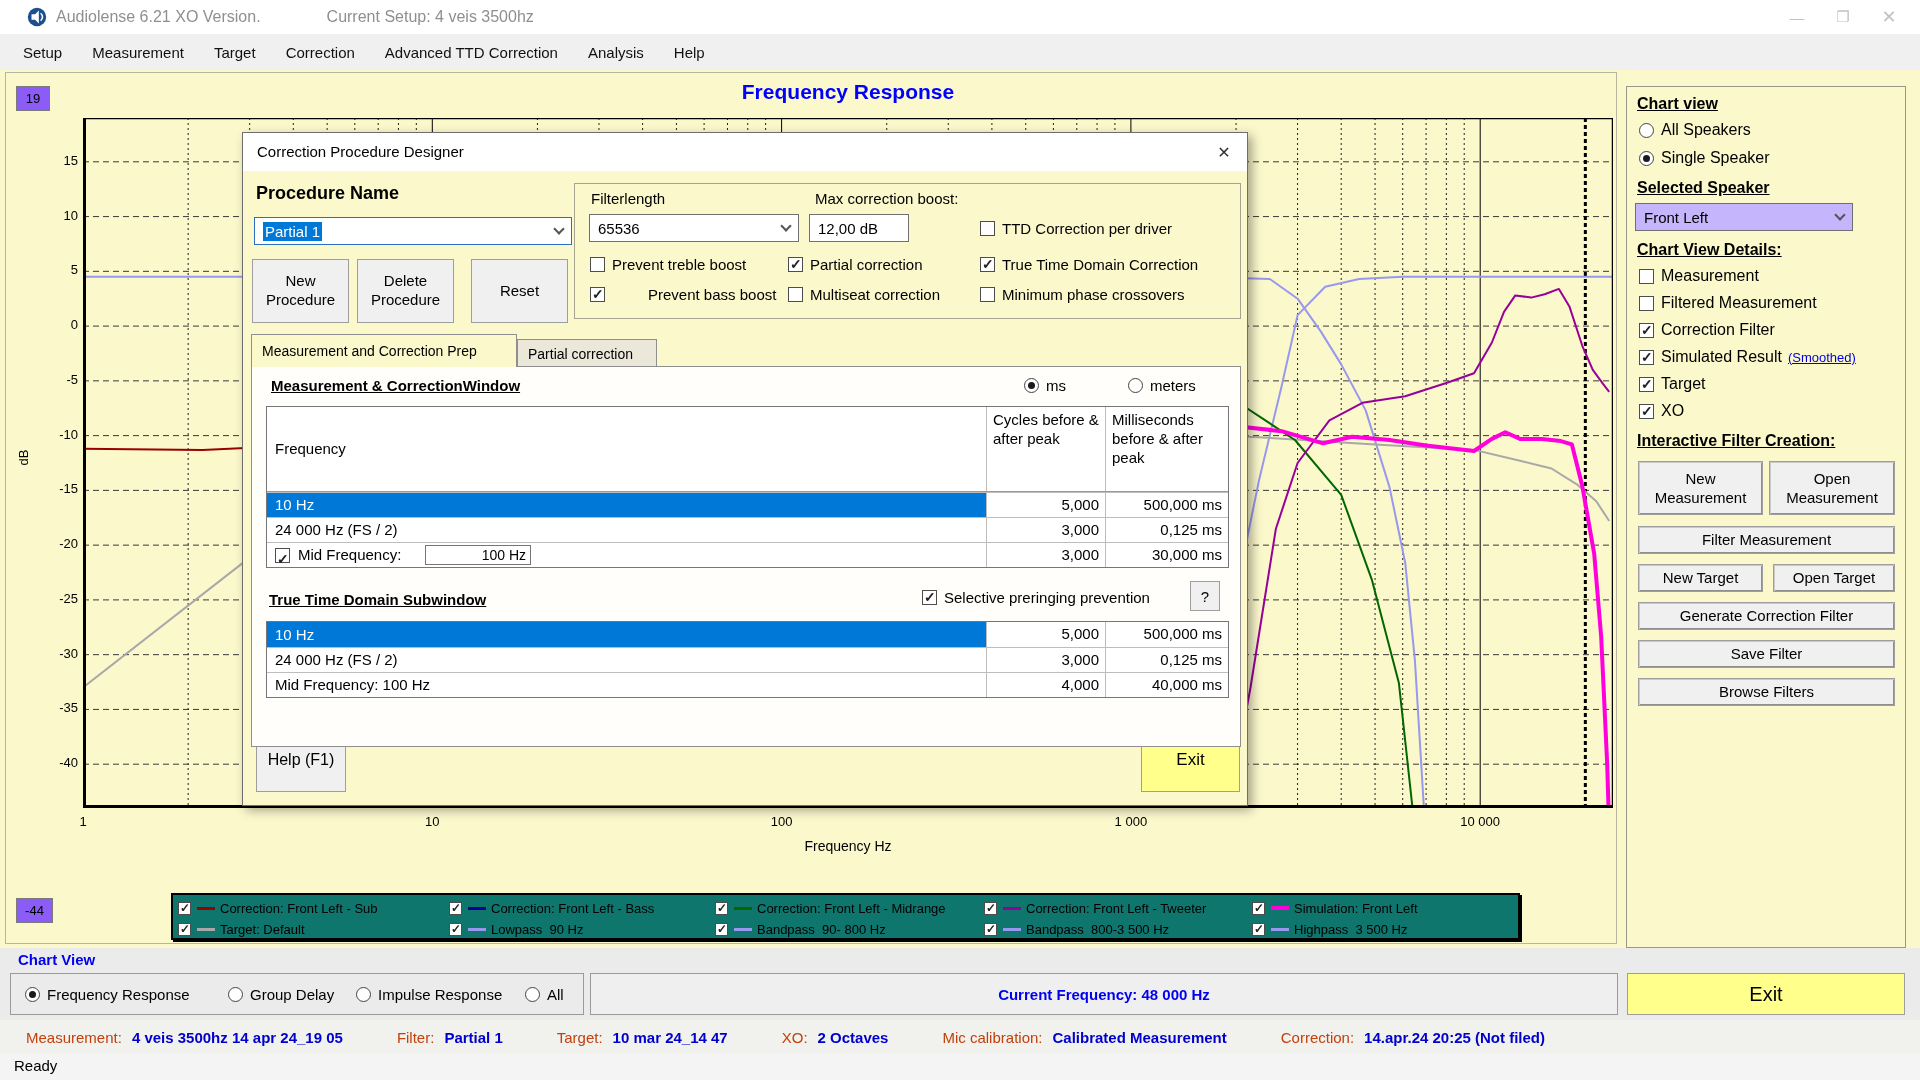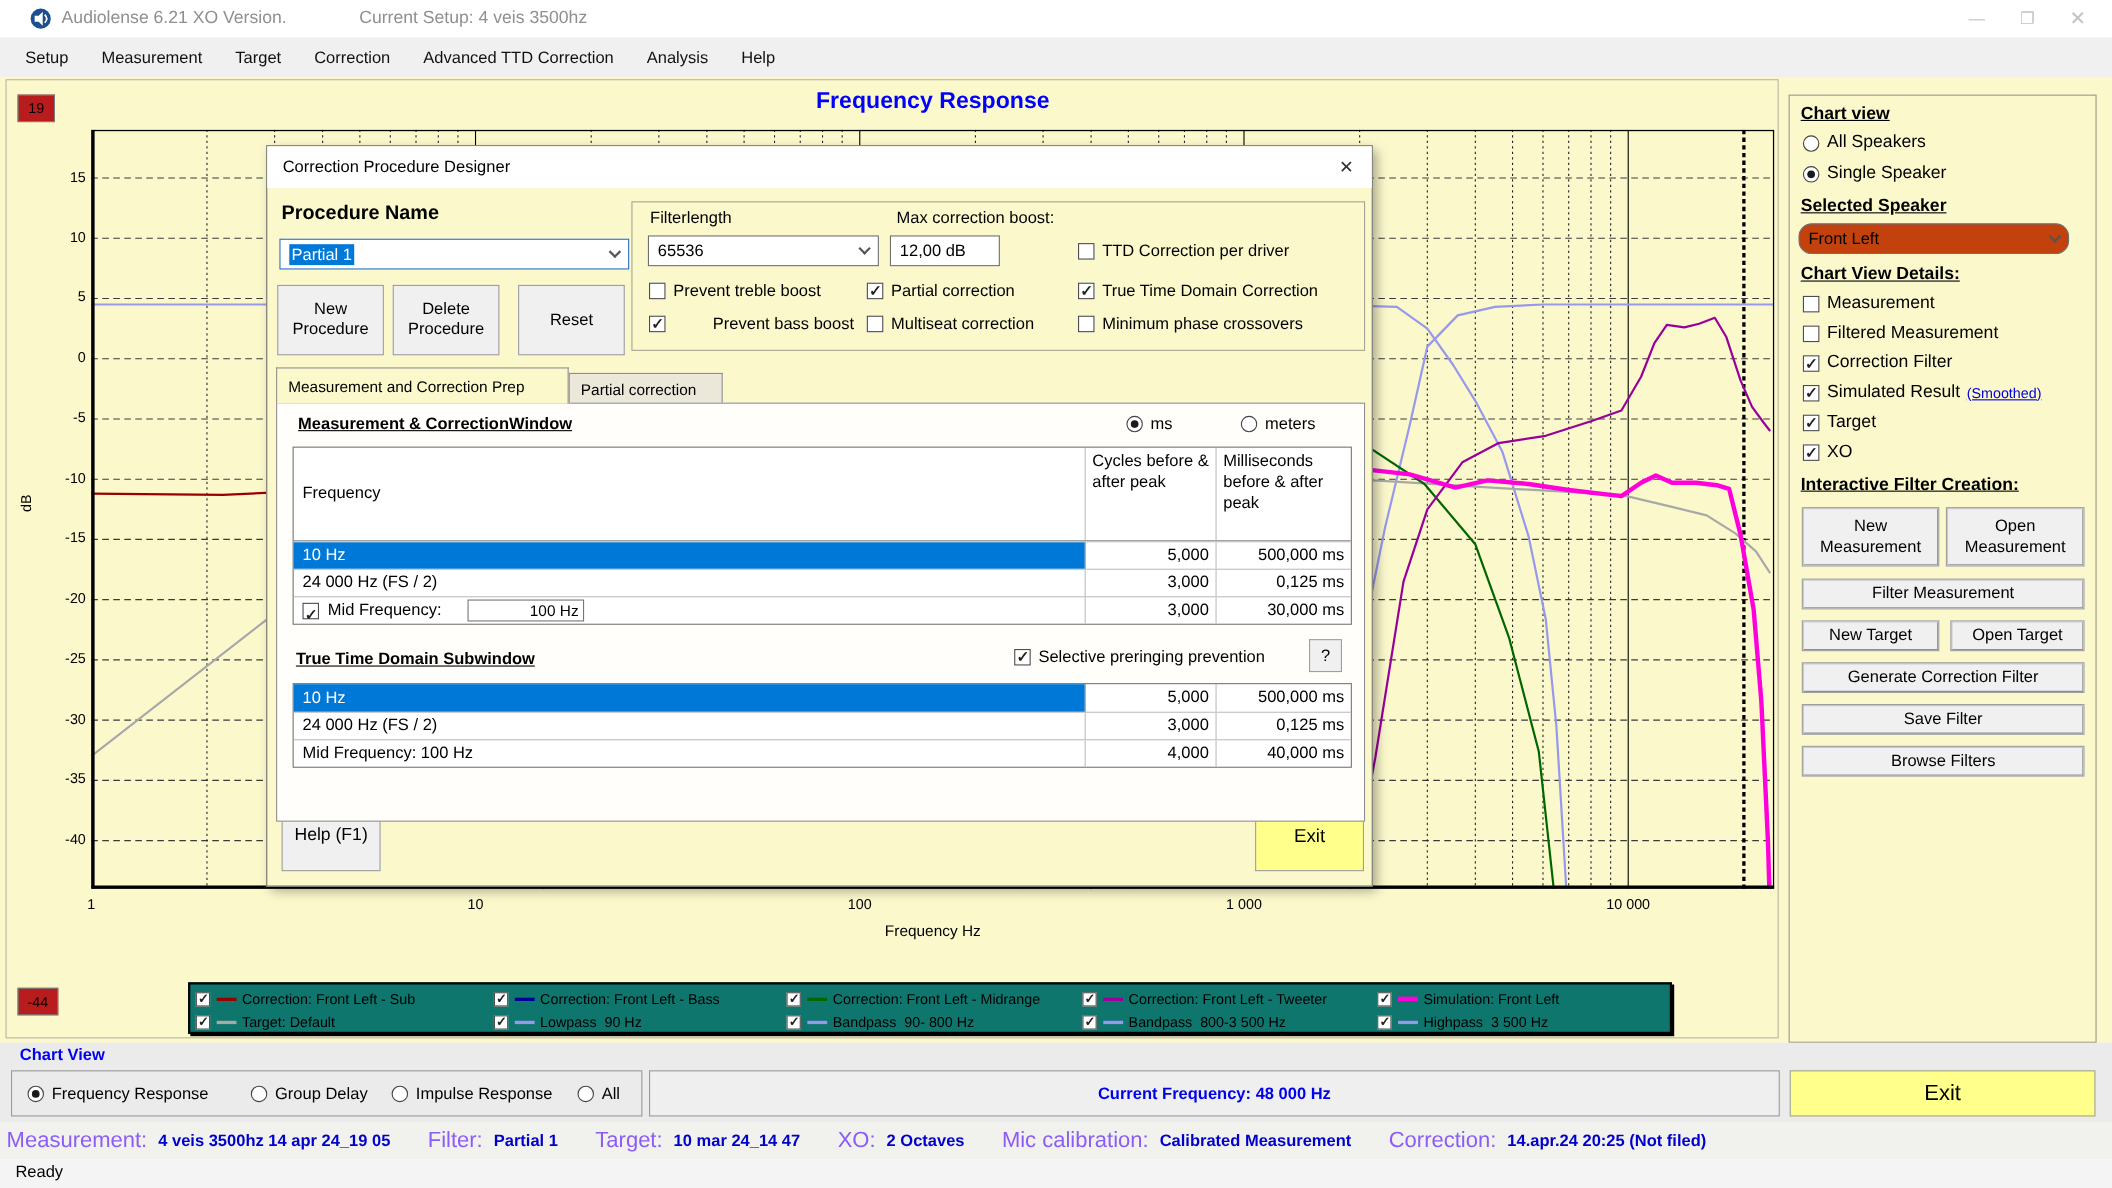--- a/index.html
+++ b/index.html
@@ -14,21 +14,21 @@
   #wincontrols span { width:46px; height:34px; color:#c3c3c3; font-size:15px; display:flex; align-items:center; justify-content:center; }
   .logo { width:22px; height:22px; margin-left:10px; }
 
   #menubar { position:absolute; left:0; top:34px; width:1920px; height:36px; background:#f0f0f0; display:flex; align-items:center; padding-left:8px; }
   #menubar .mitem { font-size:15px; color:#111; padding:8px 15px; cursor:default; }
 
   
   #content { position:absolute; left:0; top:70px; width:1920px; height:878px; background:#fbf8cc; }
   #chartpanel-border { position:absolute; left:5px; top:2px; width:1612px; height:872px; border:1px solid #b9b6a0; }
   #chart-title { position:absolute; left:83px; top:10px; width:1530px; text-align:center; color:#0000ff; font-size:21px; font-weight:bold; }
-  .limitbox { position:absolute; background:#b91c1c; border:1px solid #7a7a7a; font-size:13px; text-align:center; line-height:23px; }
+  .limitbox { position:absolute; background:#8b5cf6; border:1px solid #7a7a7a; font-size:13px; text-align:center; line-height:23px; }
   #plot { position:absolute; left:83px; top:48px; width:1530px; height:690px; }
   .ytick { position:absolute; width:42px; text-align:right; font-size:13px; color:#000; }
   .xtick { position:absolute; width:90px; text-align:center; font-size:13px; color:#000; top:744px; }
   #ylab { position:absolute; left:16px; top:380px; font-size:13px; transform:rotate(-90deg); }
   #xlab { position:absolute; left:763px; top:768px; width:170px; text-align:center; font-size:14px; }
 
   
   #legend { position:absolute; left:171px; top:823px; width:1349px; height:47px; background:#0f766e; border:2px solid #000; box-shadow:2px 2px 0 #000; }
   .lcol { position:absolute; top:0; height:47px; }
   .lentry { position:absolute; height:20px; display:flex; align-items:center; white-space:pre; }
@@ -90,21 +90,21 @@
 
   
   #bottombar { position:absolute; left:0; top:948px; width:1920px; height:72px; background:#ebebeb; }
   #cv-label { position:absolute; left:18px; top:3px; color:#0000ee; font-size:15px; font-weight:bold; }
   #cv-group { position:absolute; left:10px; top:25px; width:574px; height:42px; border:1px solid #9a9a9a; }
   .cv-radio { position:absolute; top:12px; display:flex; align-items:center; }
   #freq-panel { position:absolute; left:590px; top:25px; width:1028px; height:42px; border:1px solid #9a9a9a; background:#efefef; display:flex; align-items:center; justify-content:center; }
   #freq-panel span { color:#0000ee; font-size:15px; font-weight:bold; }
   #main-exit { position:absolute; left:1627px; top:25px; width:278px; height:42px; font-size:20px; }
   #statusbar { position:absolute; left:0; top:1020px; width:1920px; height:34px; background:#f1f1ee; display:flex; align-items:center; padding-left:6px; }
-  #statusbar .slabel { font-size:20px; color:#8b5cf6; margin-right:10px; }
+  #statusbar .slabel { font-size:15px; color:#c2410c; margin-right:10px;margin-left:20px; }
   #statusbar .svalue { font-size:15px; color:#0000cc; font-weight:bold; margin-right:34px; }
   #readybar { position:absolute; left:0; top:1054px; width:1920px; height:26px; background:#f4f4f4; }
   #readybar span { font-size:15px; margin-left:14px; line-height:24px; }
 </style>
 </head>
 <body>
 
 <div id="app">
 
   <div id="titlebar">
@@ -254,21 +254,21 @@
           <div class="sb-row" style="top: 34px;">
             <span class="radio"></span>
             <span class="wlabel" style="font-size: 16px;">All Speakers</span>
           </div>
           <div class="sb-row" style="top: 62px;">
             <span class="radio on"></span>
             <span class="wlabel" style="font-size: 16px;">Single Speaker</span>
           </div>
         </div>
       <div class="sb-title" style="top:92px;">Selected Speaker</div>
-      <div class="combo" style="position:absolute; left:8px; top:116px; width:246px; height:28px; background:#c2410c;border-radius:12px;">
+      <div class="combo" style="position:absolute; left:8px; top:116px; width:218px; height:28px; background:#c4b5fd;">
         <span>Front Left</span>
         <span class="chev"></span>
       </div>
       <div class="sb-title" style="top:154px;">Chart View Details:</div>
       <div id="sb-details">
           <div class="sb-row" style="top: 180px;">
             <span class="cb"></span>
             <span class="wlabel" style="font-size: 16px;">Measurement</span>
           </div>
           <div class="sb-row" style="top: 207px;">

